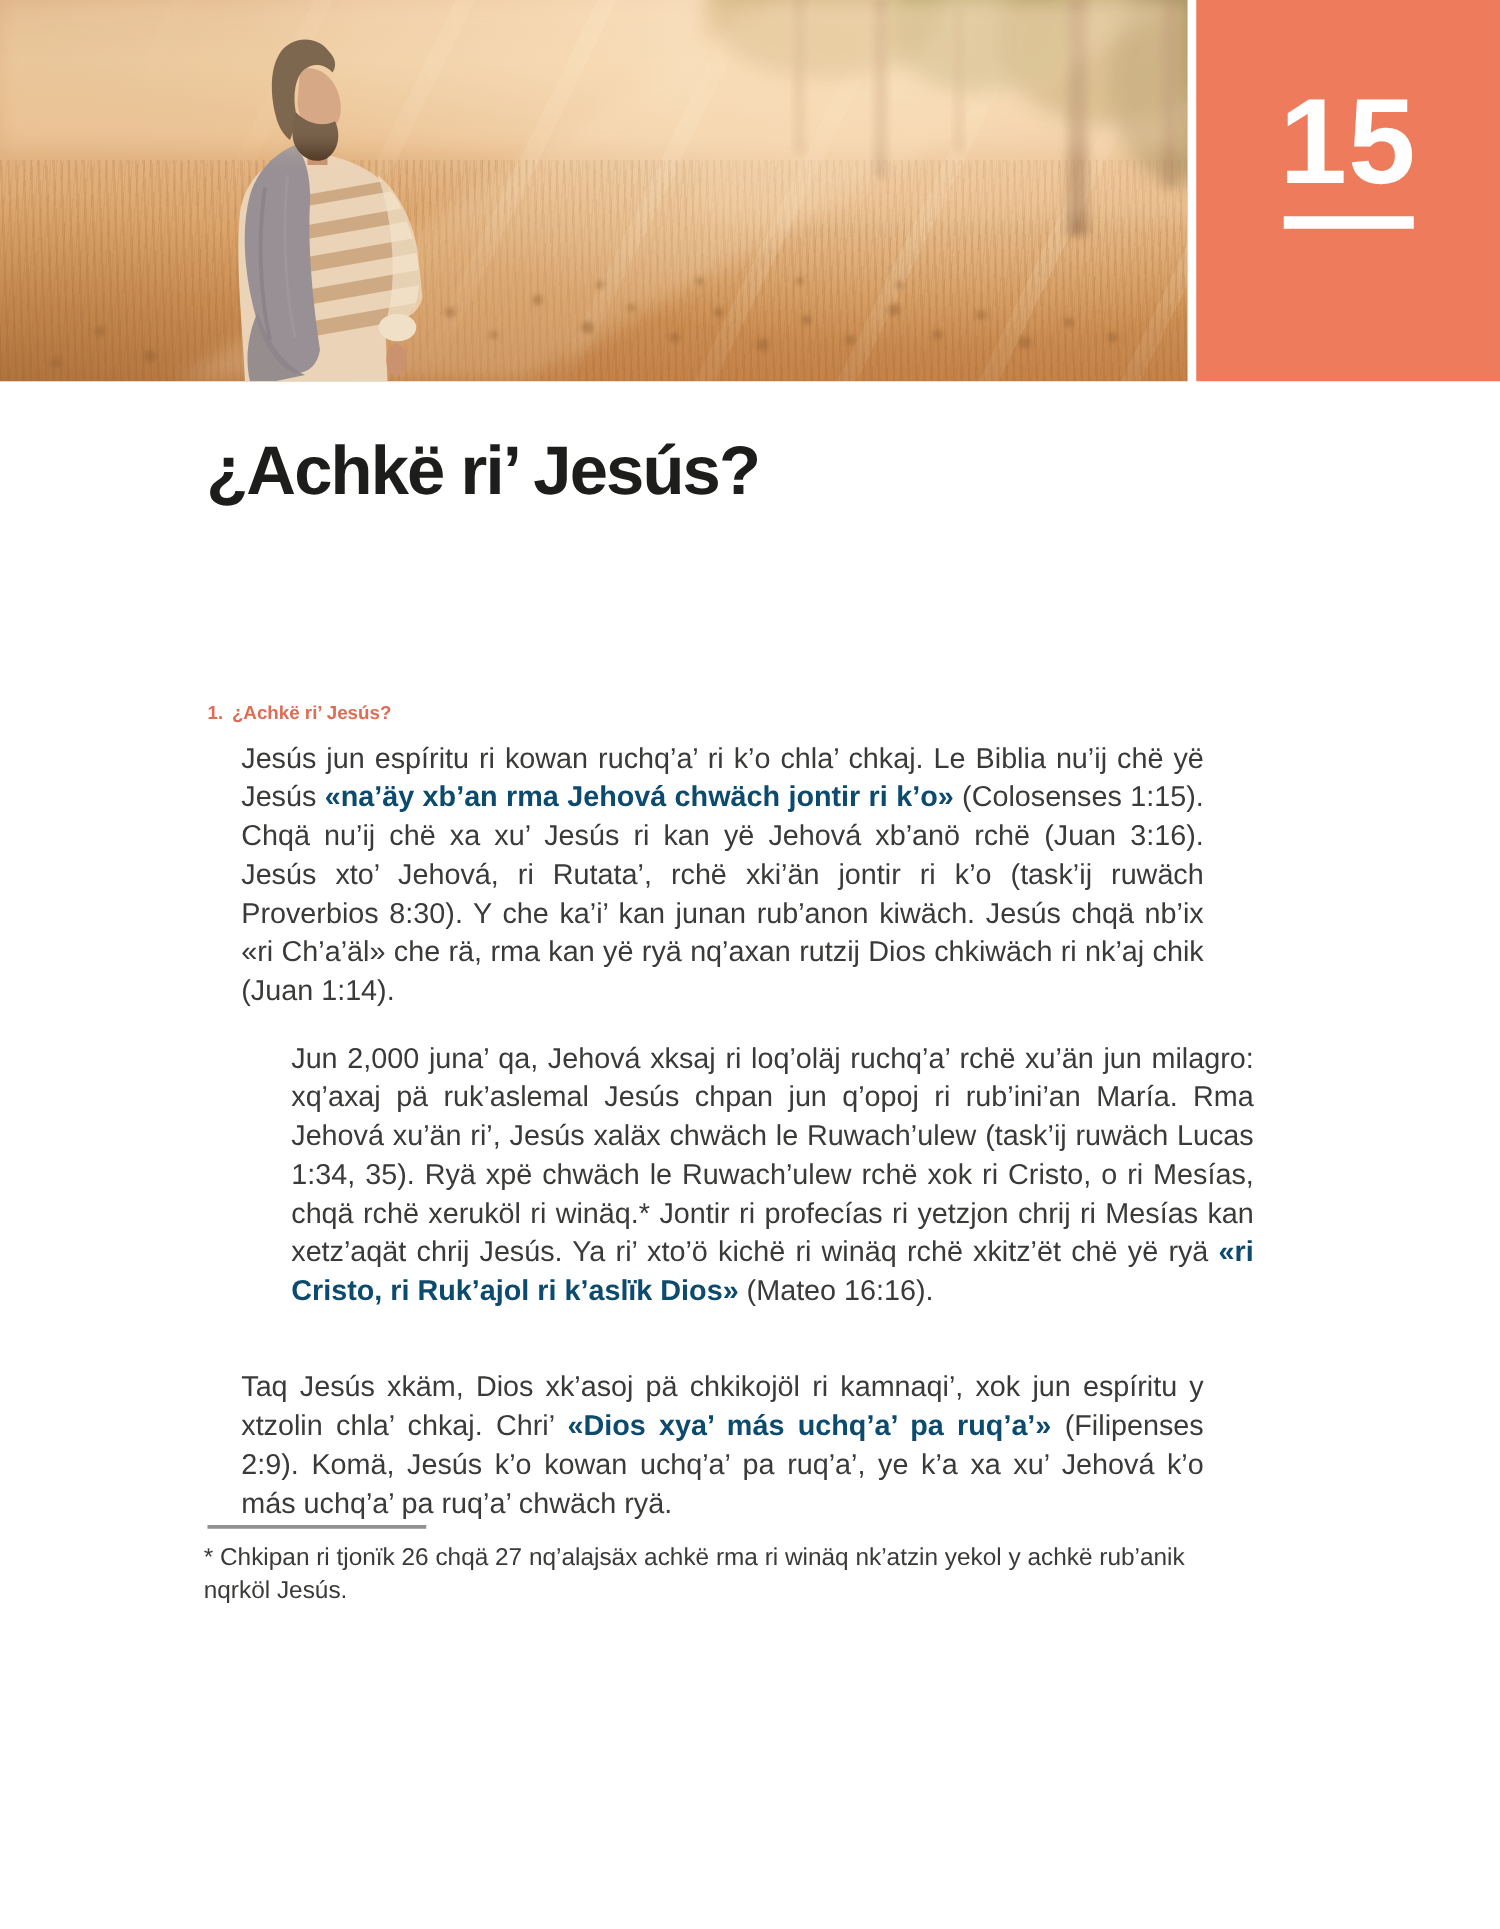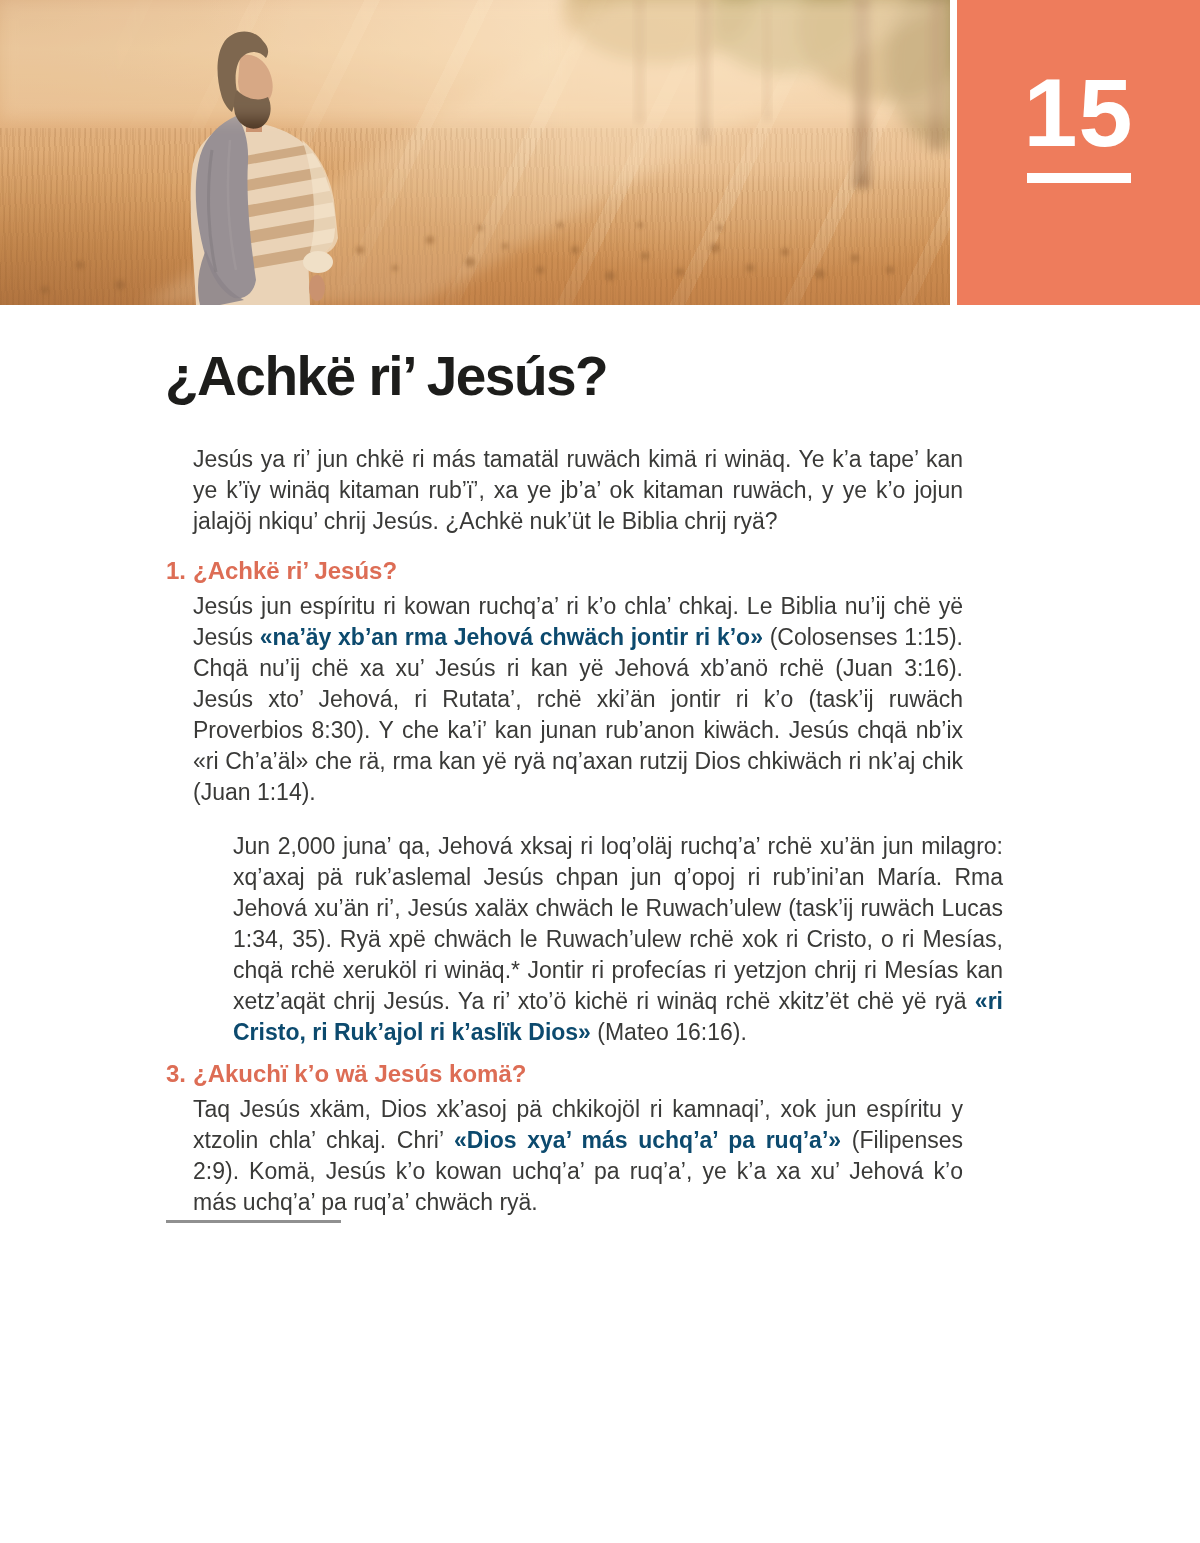--- a/index.html
+++ b/index.html
@@ -44,21 +44,21 @@
     position:absolute;left:165px;top:348px;margin:0;width:820px;
     font-size:55px;line-height:1.05;font-weight:700;letter-spacing:-1.5px;color:#1d1d1b;
   }
   .body-par{
     position:absolute;left:193px;width:770px;margin:0;
     font-size:23px;line-height:31px;color:#3a3a38;text-align:justify;
   }
   .intro-par{top:444px;}
   .sec-head{
     position:absolute;left:166px;width:800px;margin:0;
-    font-size:24px;line-height:28px;font-weight:700;color:#dd6d55;text-align:left;
+    font-size:15px;line-height:28px;font-weight:700;color:#dd6d55;text-align:left;
   }
   .sec1-head{top:557px;}  .sec1-par{top:591px;}
   .sec2-head{top:797px;}  .sec2-par{top:831px;margin-left:40px;}
   .sec3-head{top:1060px;} .sec3-par{top:1094px;}
   .run-bold{font-weight:700;color:#0c4a6e;}
   .sec-head .sec-num{margin-right:7px;}
   .footnote-rule{position:absolute;left:166px;top:1220px;width:175px;height:3px;background:#909090;}
   .footnote{
     position:absolute;left:163px;top:1233px;width:800px;margin:0;
     font-size:19.5px;line-height:26px;color:#3a3a38;text-align:left;
@@ -165,29 +165,26 @@
     </svg>
   </div>
 
   <div class="lesson-badge" style="background:#ee7c5c;">
     <div class="lesson-number">15</div>
     <div class="lesson-underline"></div>
   </div>
 
   <h1 class="article-title">¿Achkë ri’ Jesús?</h1>
 
-  <p class="body-par intro-par">Jesús ya ri’ jun chkë ri más tamatäl ruwäch kimä ri winäq. Ye k’a tape’ kan ye k’ïy winäq kitaman rub’ï’, xa ye jb’a’ ok kitaman ruwäch, y ye k’o jojun jalajöj nkiqu’ chrij Jesús. ¿Achkë nuk’üt le Biblia chrij ryä?</p>
 
   <h2 class="sec-head sec1-head">
     <span class="sec-num">1.</span><span>¿Achkë ri’ Jesús?</span>
   </h2>
   <p class="body-par sec1-par"><span>Jesús jun espíritu ri kowan ruchq’a’ ri k’o chla’ chkaj. Le Biblia nu’ij chë yë Jesús </span><span class="run-bold">«na’äy xb’an rma Jehová chwäch jontir ri k’o»</span><span> (Colosenses 1:15). Chqä nu’ij chë xa xu’ Jesús ri kan yë Jehová xb’anö rchë (Juan 3:16). Jesús xto’ Jehová, ri Rutata’, rchë xki’än jontir ri k’o (task’ij ruwäch Proverbios 8:30). Y che ka’i’ kan junan rub’anon kiwäch. Jesús chqä nb’ix «ri Ch’a’äl» che rä, rma kan yë ryä nq’axan rutzij Dios chkiwäch ri nk’aj chik (Juan 1:14).</span></p>
 
   <p class="body-par sec2-par"><span>Jun 2,000 juna’ qa, Jehová xksaj ri loq’oläj ruchq’a’ rchë xu’än jun milagro: xq’axaj pä ruk’aslemal Jesús chpan jun q’opoj ri rub’ini’an María. Rma Jehová xu’än ri’, Jesús xaläx chwäch le Ruwach’ulew (task’ij ruwäch Lucas 1:34, 35). Ryä xpë chwäch le Ruwach’ulew rchë xok ri Cristo, o ri Mesías, chqä rchë xeruköl ri winäq.* Jontir ri profecías ri yetzjon chrij ri Mesías kan xetz’aqät chrij Jesús. Ya ri’ xto’ö kichë ri winäq rchë xkitz’ët chë yë ryä </span><span class="run-bold">«ri Cristo, ri Ruk’ajol ri k’aslïk Dios»</span><span> (Mateo 16:16).</span></p>
 
-  <h2 class="sec-head sec3-head">
-    <span class="sec-num">3.</span><span>¿Akuchï k’o wä Jesús komä?</span>
-  </h2>
   <p class="body-par sec3-par"><span>Taq Jesús xkäm, Dios xk’asoj pä chkikojöl ri kamnaqi’, xok jun espíritu y xtzolin chla’ chkaj. Chri’ </span><span class="run-bold">«Dios xya’ más uchq’a’ pa ruq’a’»</span><span> (Filipenses 2:9). Komä, Jesús k’o kowan uchq’a’ pa ruq’a’, ye k’a xa xu’ Jehová k’o más uchq’a’ pa ruq’a’ chwäch ryä.</span></p>
 
   <div class="footnote-rule"></div>
+  <p class="footnote">* Chkipan ri tjonïk 26 chqä 27 nq’alajsäx achkë rma ri winäq nk’atzin yekol y achkë rub’anik nqrköl Jesús.</p>
 
 </div>
 
 </body></html>

